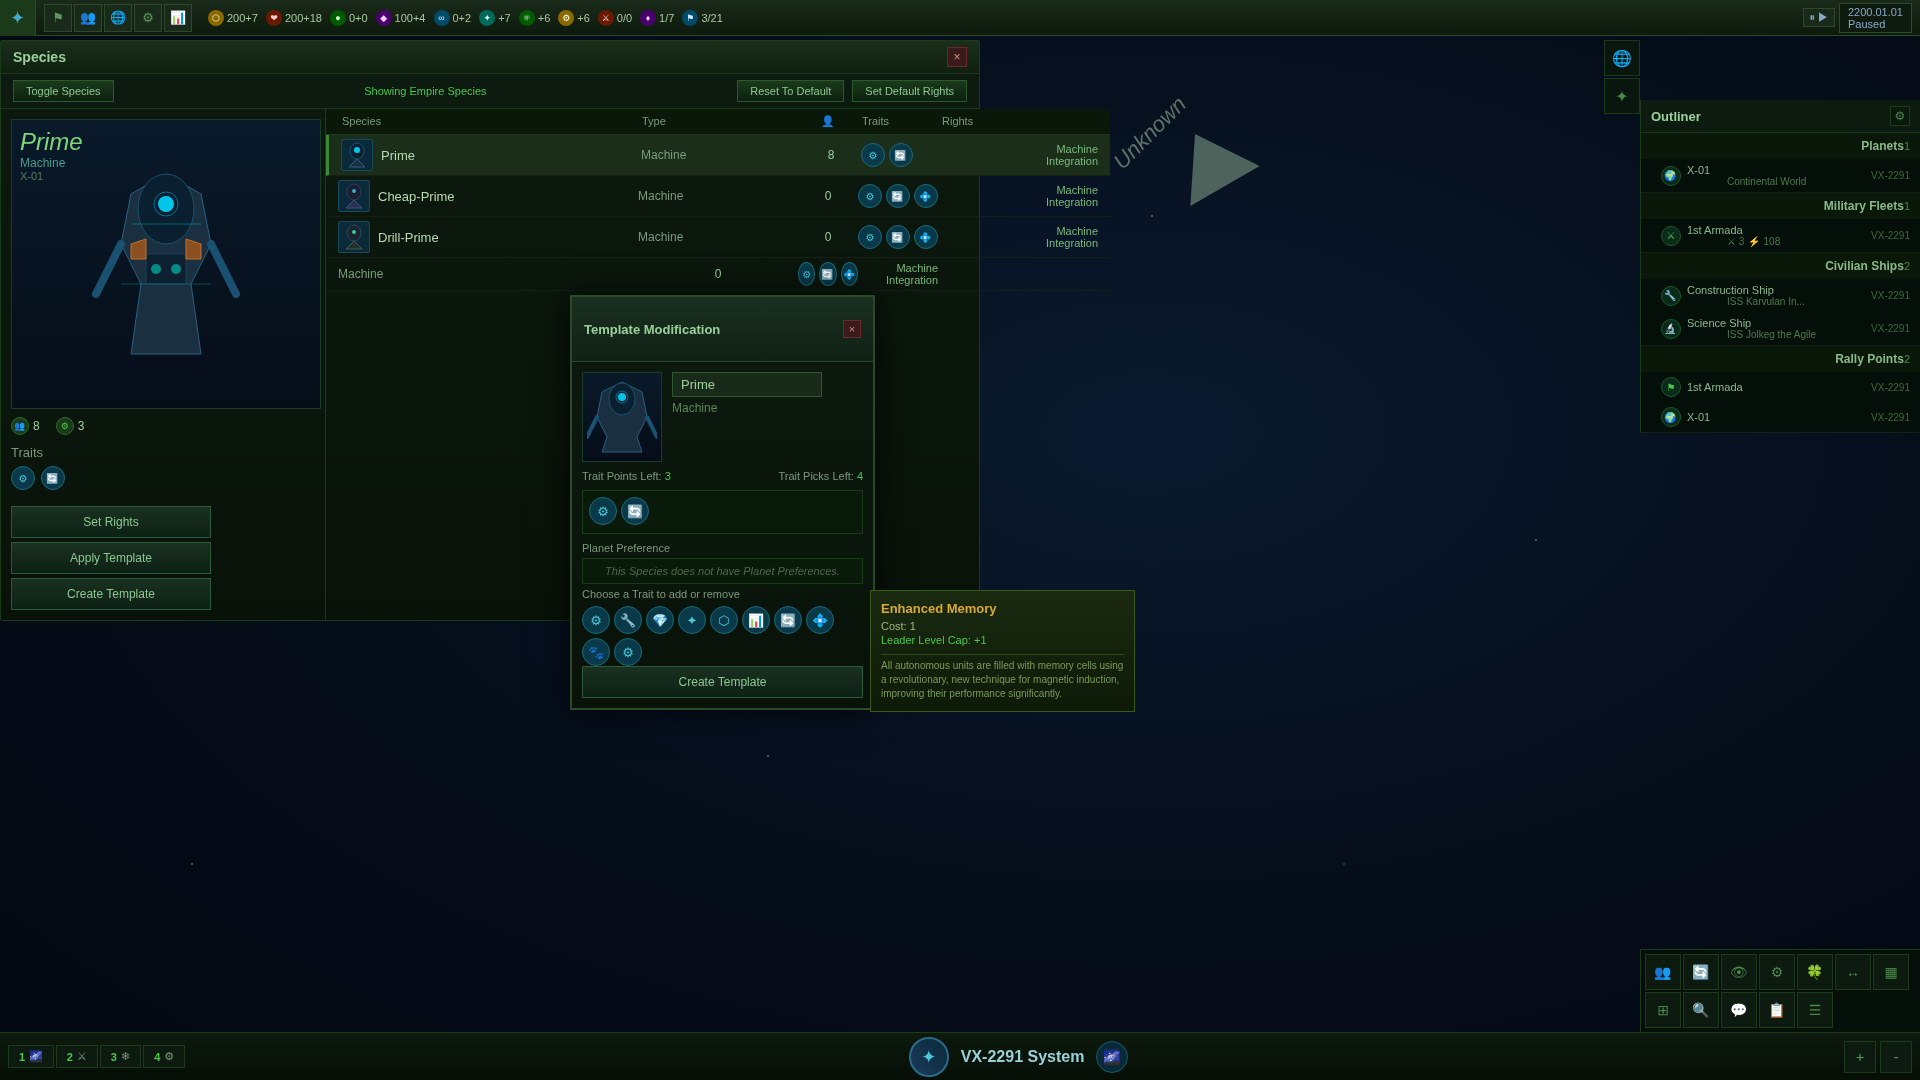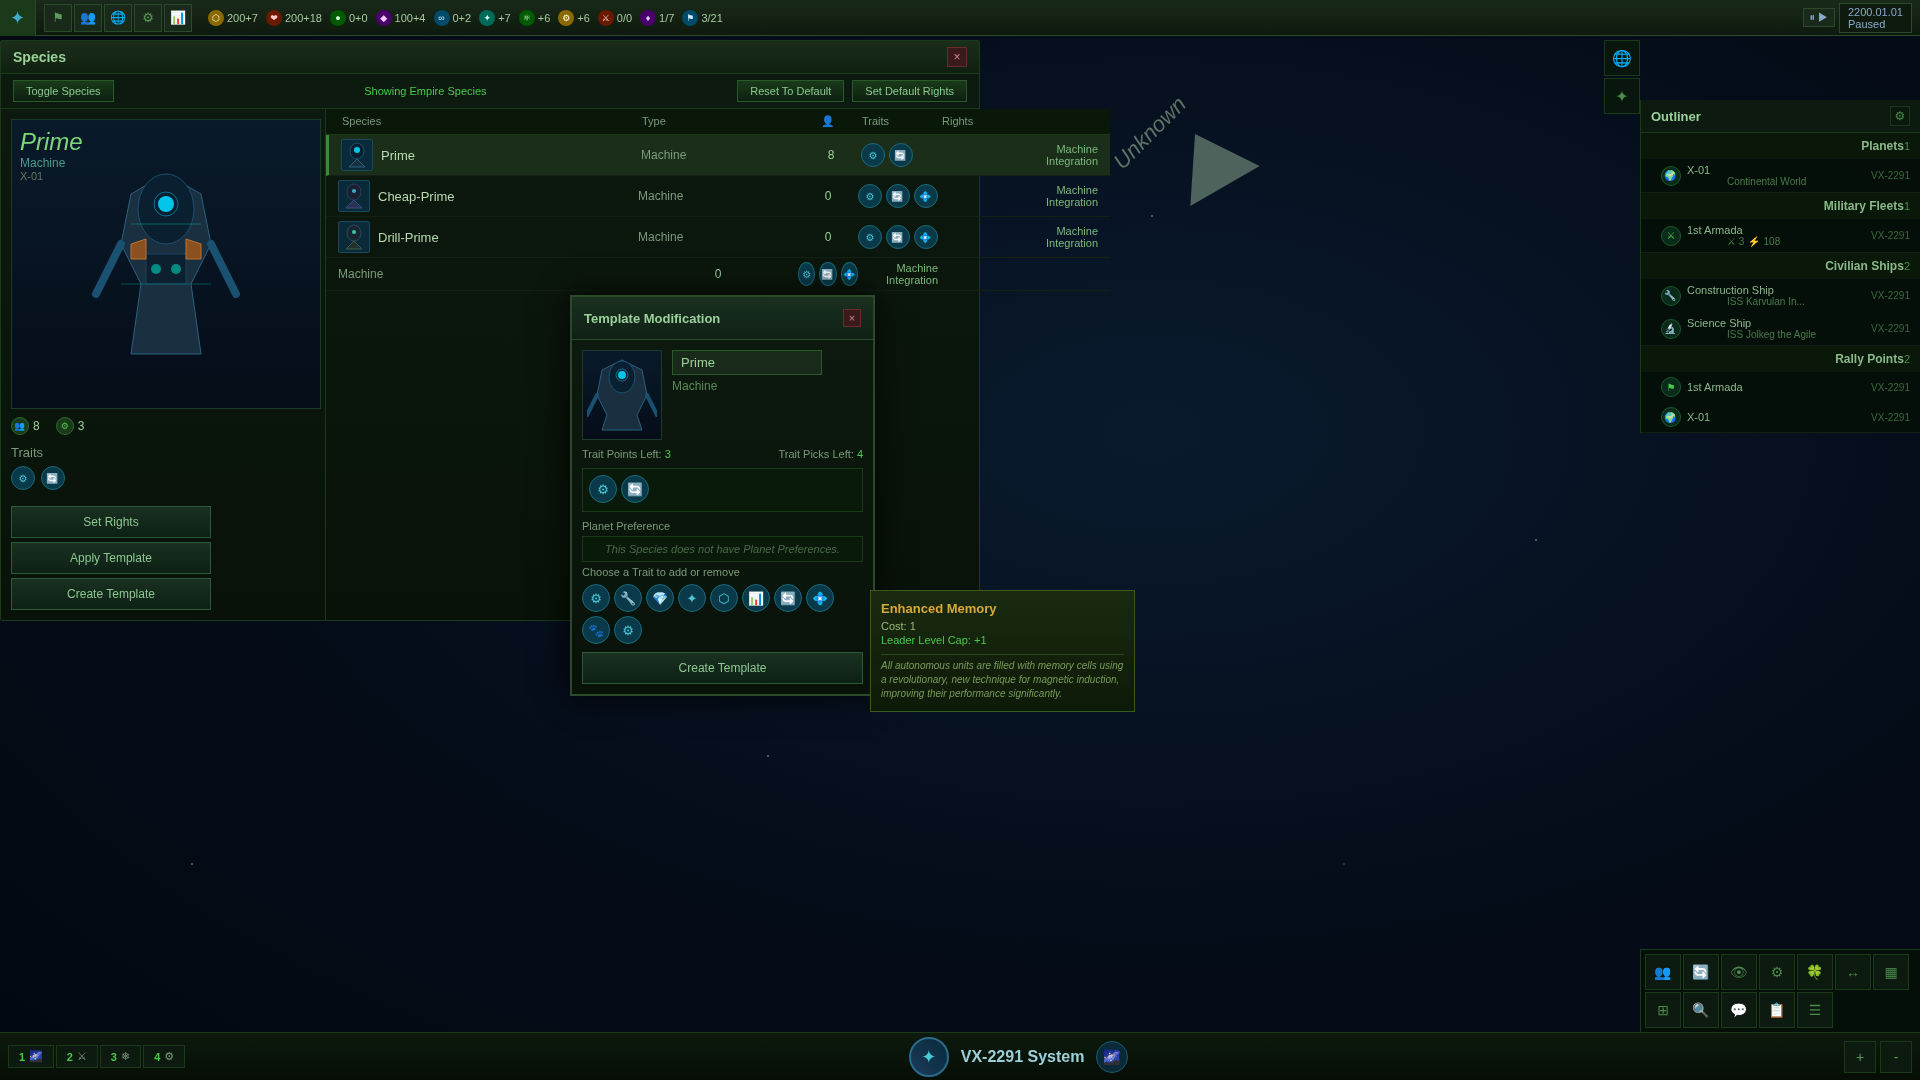--- a/index.html
+++ b/index.html
@@ -340,21 +340,21 @@
       top: 295px;
       left: 570px;
       width: 305px;
       background: linear-gradient(180deg, #0d1a10 0%, #081208 100%);
       border: 2px solid #2a4a2a;
       z-index: 20;
       box-shadow: 0 0 30px rgba(0,0,0,0.8);
     }
     .dialog-header {
       background: linear-gradient(180deg, #1a3020 0%, #102015 100%);
-      padding: 12px 12px;
+      padding: 23px 12px;
       display: flex;
       align-items: center;
       justify-content: space-between;
       border-bottom: 1px solid #2a4a2a;
     }
     .dialog-title {
       font-size: 13px;
       color: #9ad09a;
       font-weight: bold;
     }
@@ -434,21 +434,20 @@
       background: #0a1a0a;
       border: 1px solid #1a3a1a;
       padding: 6px;
       font-size: 11px;
       color: #4a6a4a;
       text-align: center;
       font-style: italic;
     }
 
     .trait-add-section {
-      margin-bottom: 8px;
     }
     .trait-add-label {
       font-size: 11px;
       color: #7a9a7a;
       margin-bottom: 6px;
     }
     .trait-grid {
       display: flex;
       flex-wrap: wrap;
       gap: 4px;
@@ -483,21 +482,20 @@
     }
     .tooltip-divider {
       border: none;
       border-top: 1px solid #2a4a1a;
       margin: 4px 0;
     }
     .tooltip-desc {
       font-size: 10px;
       color: #7a9a5a;
       line-height: 1.4;
-      font-style: italic;
     }
 
     .create-template-btn {
       width: 100%;
       background: linear-gradient(180deg, #1a3020 0%, #0d2015 100%);
       border: 1px solid #2a5a3a;
       color: #8ac890;
       padding: 8px;
       font-size: 12px;
       cursor: pointer;

